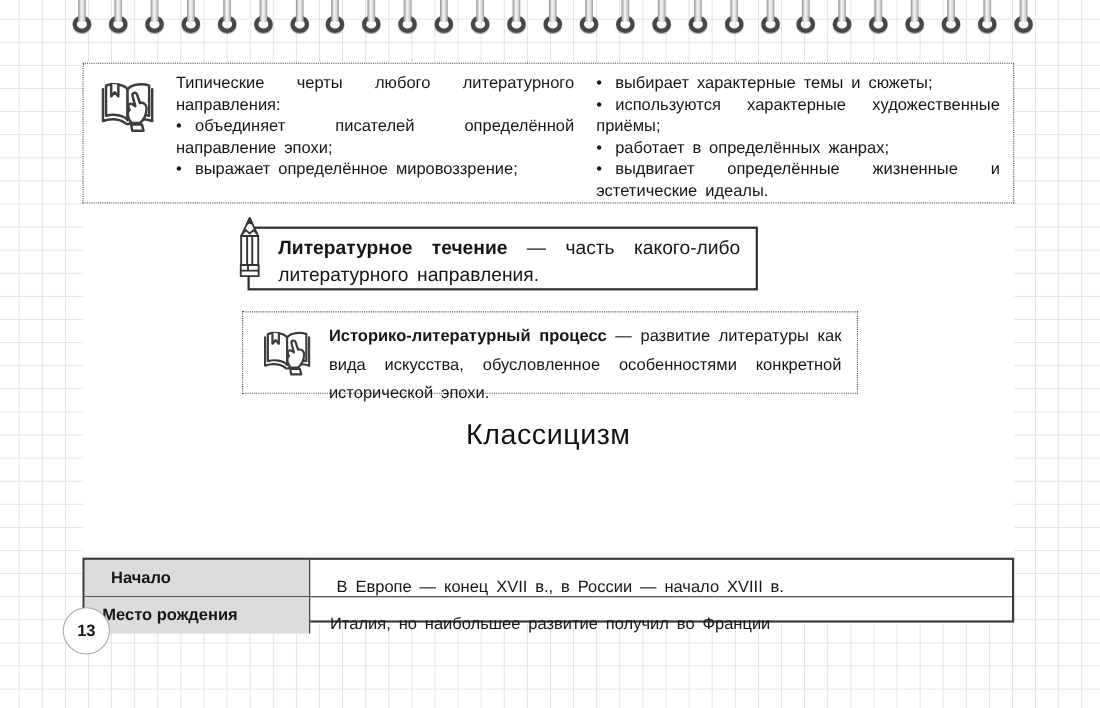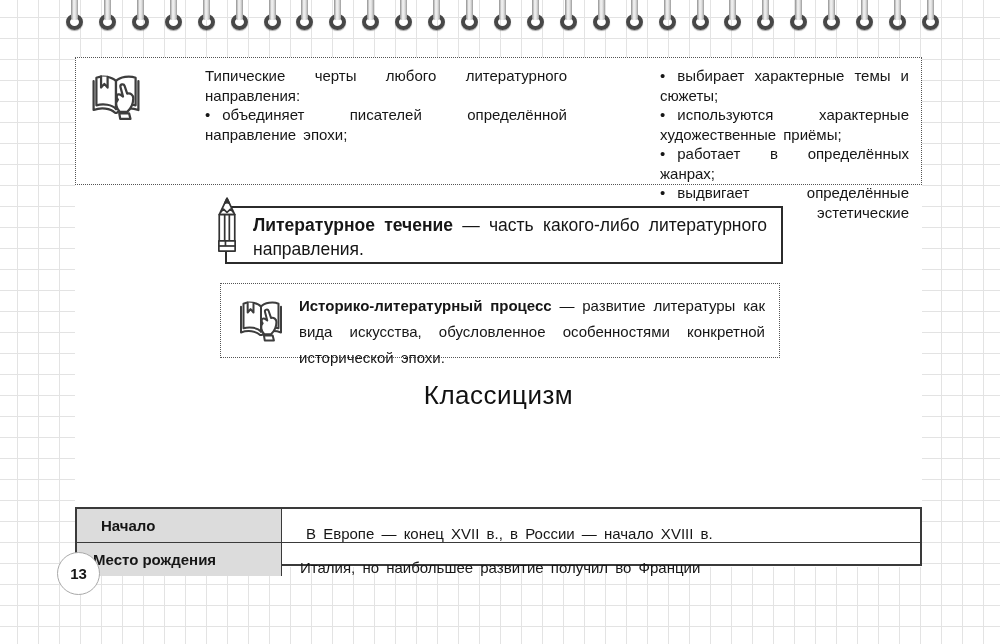--- a/index.html
+++ b/index.html
@@ -35,32 +35,32 @@
   .ring .rod{
     position:absolute;left:5px;top:0;width:7px;height:20px;
     background:linear-gradient(90deg,#8f8f8f,#f5f5f5 40%,#dcdcdc 70%,#9a9a9a);
     border-radius:0 0 2px 2px;
   }
   
   .sheet{position:absolute;left:75px;top:57px;width:847px;height:510px;background:#fff;}
   
   .dashed-box{
     position:absolute;background:#fff;
-    border:1.5px dotted #555;box-sizing:border-box;gap:45px;
+    border:1.5px dotted #555;box-sizing:border-box;
   }
   .features{left:75px;top:57px;width:847px;height:128px;padding:8px 12px 6px 12px;display:flex;}
   .features .icon-wrap{width:66px;flex:0 0 66px;padding-top:2px;}
   .features .col-left{width:362px;flex:0 0 362px;margin-left:6px;}
-  .features .col-right{flex:1;margin-left:48px;}
+  .features .col-right{flex:1;margin-left:20px;}
   .txt{font-size:15px;line-height:19.5px;text-align:justify;word-spacing:3px;}
   .txt p{margin:0;}
   p.li .b::before{content:"•";display:inline-block;margin-right:12px;}
   
   .def-flow{
-    position:absolute;left:225px;top:206px;width:558px;height:58px;
+    position:absolute;left:225px;top:206px;width:464px;height:58px;
     background:#fff;border:2px solid #2b2b2b;box-sizing:border-box;
     padding:5px 14px 0 26px;
   }
   .def-flow .dtxt{font-size:17.5px;line-height:24px;text-align:justify;word-spacing:3px;}
   .pencil{position:absolute;left:-15px;top:-12px;width:30px;height:62px;z-index:2;}
   .term{font-weight:bold;}
   
   .def-process{left:220px;top:283px;width:560px;height:75px;padding:9px 14px 6px 78px;}
   .def-process .bicon{position:absolute;left:15px;top:11px;}
   .def-classicism{left:237px;top:421px;width:531px;height:66px;padding:12px 14px 6px 74px;}
@@ -217,20 +217,21 @@
         <path class="fl" d="M30 13 C 26 8, 15 7, 9 9.5 L9 39 C 16 37, 26 38, 30 43 Z"></path>
         <path class="fl" d="M30 13 C 34 8, 45 7, 51 9.5 L51 39 C 44 37, 34 38, 30 43 Z"></path>
         <path class="fl" d="M14 8 L14 20 L17.5 16 L21 20 L21 8.5"></path>
         <path class="fl" d="M34 46 C 30 42, 29 36, 32 33 C 29.5 30, 31 26, 34.5 27.5 L37.5 29.5 L34.8 19.5 C 34 16.5, 38.2 15.2, 39.2 18.2 L42 26.5 C 45.5 25.5, 48.5 28, 48.5 31.5 C 48.5 37.5, 45.5 43, 42 46 Z"></path>
         <path class="fl" d="M33.5 47.5 L44 47.5 L45.5 53.5 L34.5 53.5 Z"></path>
       </svg>
     </div>
     <div class="col-left txt">
       <p>Типические черты любого литературного направления:</p>
       <p class="li"><span class="b"></span><span>объединяет писателей определённой направление эпохи;</span></p>
+      <p class="li"><span class="b"></span><span>выражает определённое мировоззрение;</span></p>
     </div>
     <div class="col-right txt">
       <p class="li"><span class="b"></span><span>выбирает характерные темы и сюжеты;</span></p>
       <p class="li"><span class="b"></span><span>используются характерные художественные приёмы;</span></p>
       <p class="li"><span class="b"></span><span>работает в определённых жанрах;</span></p>
       <p class="li"><span class="b"></span><span>выдвигает определённые жизненные и эстетические идеалы.</span></p>
     </div>
   </div>
 
   <div class="def-flow">

